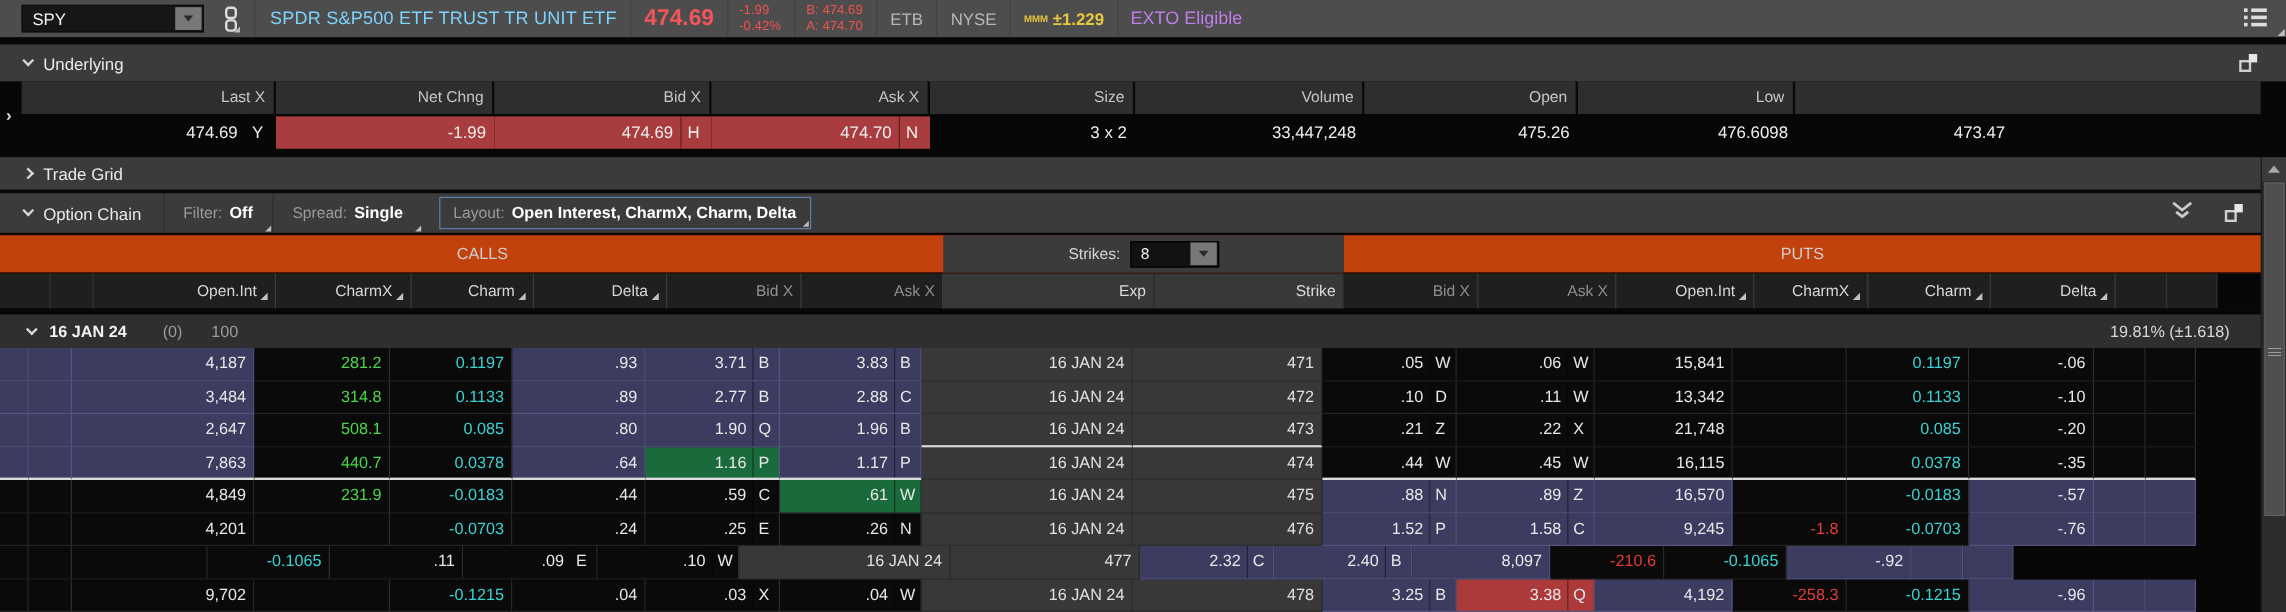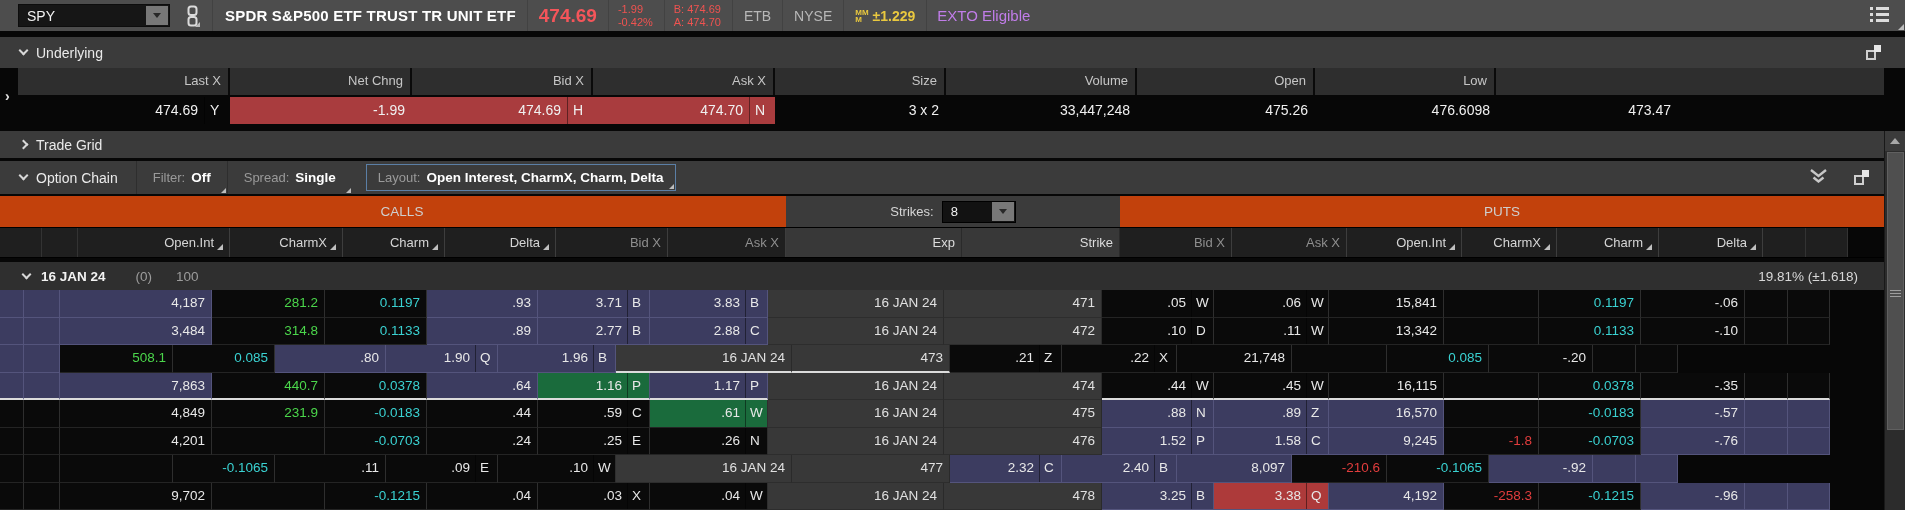--- a/index.html
+++ b/index.html
@@ -10,26 +10,26 @@
   -webkit-font-smoothing:antialiased;
 }
 
 .topbar { height:31px; background:#4d4d4d; display:flex; align-items:center; position:relative; }
 .symbox { margin-left:18px; width:152px; height:23px; background:#161616; border:1px solid #0d0d0d; display:flex; align-items:center; position:relative; }
 .symbox .sym { flex:1; padding-left:8px; font-size:14px; color:#f2f2f2; }
 .ddbtn { width:22px; height:19px; background:#787878; display:flex; align-items:center; justify-content:center; position:relative; margin-right:1px; }
 .tri-dn { width:0;height:0;border-left:4px solid transparent;border-right:4px solid transparent;border-top:5px solid #282828; }
 .tb-icon { margin-left:13px; position:relative; width:18px; height:24px; display:flex; align-items:center; justify-content:center; }
 .tb-div { width:1px; height:31px; background:#424242; margin-left:11px; }
-.tb-desc { margin-left:12px; font-size:15px; color:#ffffff; letter-spacing:0.2px;font-weight:bold; }
+.tb-desc { margin-left:12px; font-size:15px; color:#7dd3fc; letter-spacing:0.2px; }
 .tb-price { margin-left:11px; font-size:19px; font-weight:bold; color:#f4555a; }
 .tb-stack { margin-left:9px; display:flex; flex-direction:column; justify-content:center; font-size:11px; line-height:12.5px; color:#ef5350; }
 .tb-gray { margin-left:11px; font-size:14px; color:#b8b8b8; }
 .mmwrap { margin-left:11px; display:flex; align-items:center; color:#e9c83f; }
-.mmglyph { display:flex; flex-direction:column; font-size:8px; font-weight:bold; line-height:7px; margin-right:4px; letter-spacing:0; }
+.mmglyph { display:flex; flex-direction:row; font-size:8px; font-weight:bold; line-height:7px; margin-right:4px; letter-spacing:0; }
 .mmval { font-size:14px; font-weight:bold; }
 .tb-exto { margin-left:10px; font-size:15px; color:#c17de9; }
 .menu-icon { position:absolute; right:16px; top:7px; display:flex; flex-direction:column; gap:3px; }
 .mrow { display:flex; gap:3px; align-items:center; }
 .mdot { width:3px; height:3px; background:#dcdcdc; }
 .mbar { width:13px; height:3px; background:#dcdcdc; }
 .corner { position:absolute; right:1px; bottom:1px; width:0; height:0; border-left:6px solid transparent; border-bottom:6px solid #bdbdbd; }
 .corner.sm { border-left-width:5px; border-bottom-width:5px; }
 
 .gapline { background:#070707; }
@@ -427,20 +427,21 @@
     <span class="cell po-ch dark cyan">0.1133</span>
     <span class="cell po-de side-put">-.10</span>
     <span class="cell po-c side-put"></span>
     <span class="cell po-d side-put"></span>
     <span class="cell co-m rmar"></span>
   </div>
       <div class="r">
     <span class="cell gut"></span>
     <span class="cell co-a side-call itm"></span>
     <span class="cell co-b side-call itm"></span>
+    <span class="cell co-oi side-call itm">2,647</span>
     <span class="cell co-cx dark green">508.1</span>
     <span class="cell co-ch dark cyan">0.085</span>
     <span class="cell co-de side-call itm">.80</span>
     <span class="cell co-bid side-call pair c-bid itm">
           <span class="v">1.90</span>
           <span class="x">Q</span>
         </span>
     <span class="cell co-ask side-call pair c-ask itm">
           <span class="v">1.96</span>
           <span class="x">B</span>

